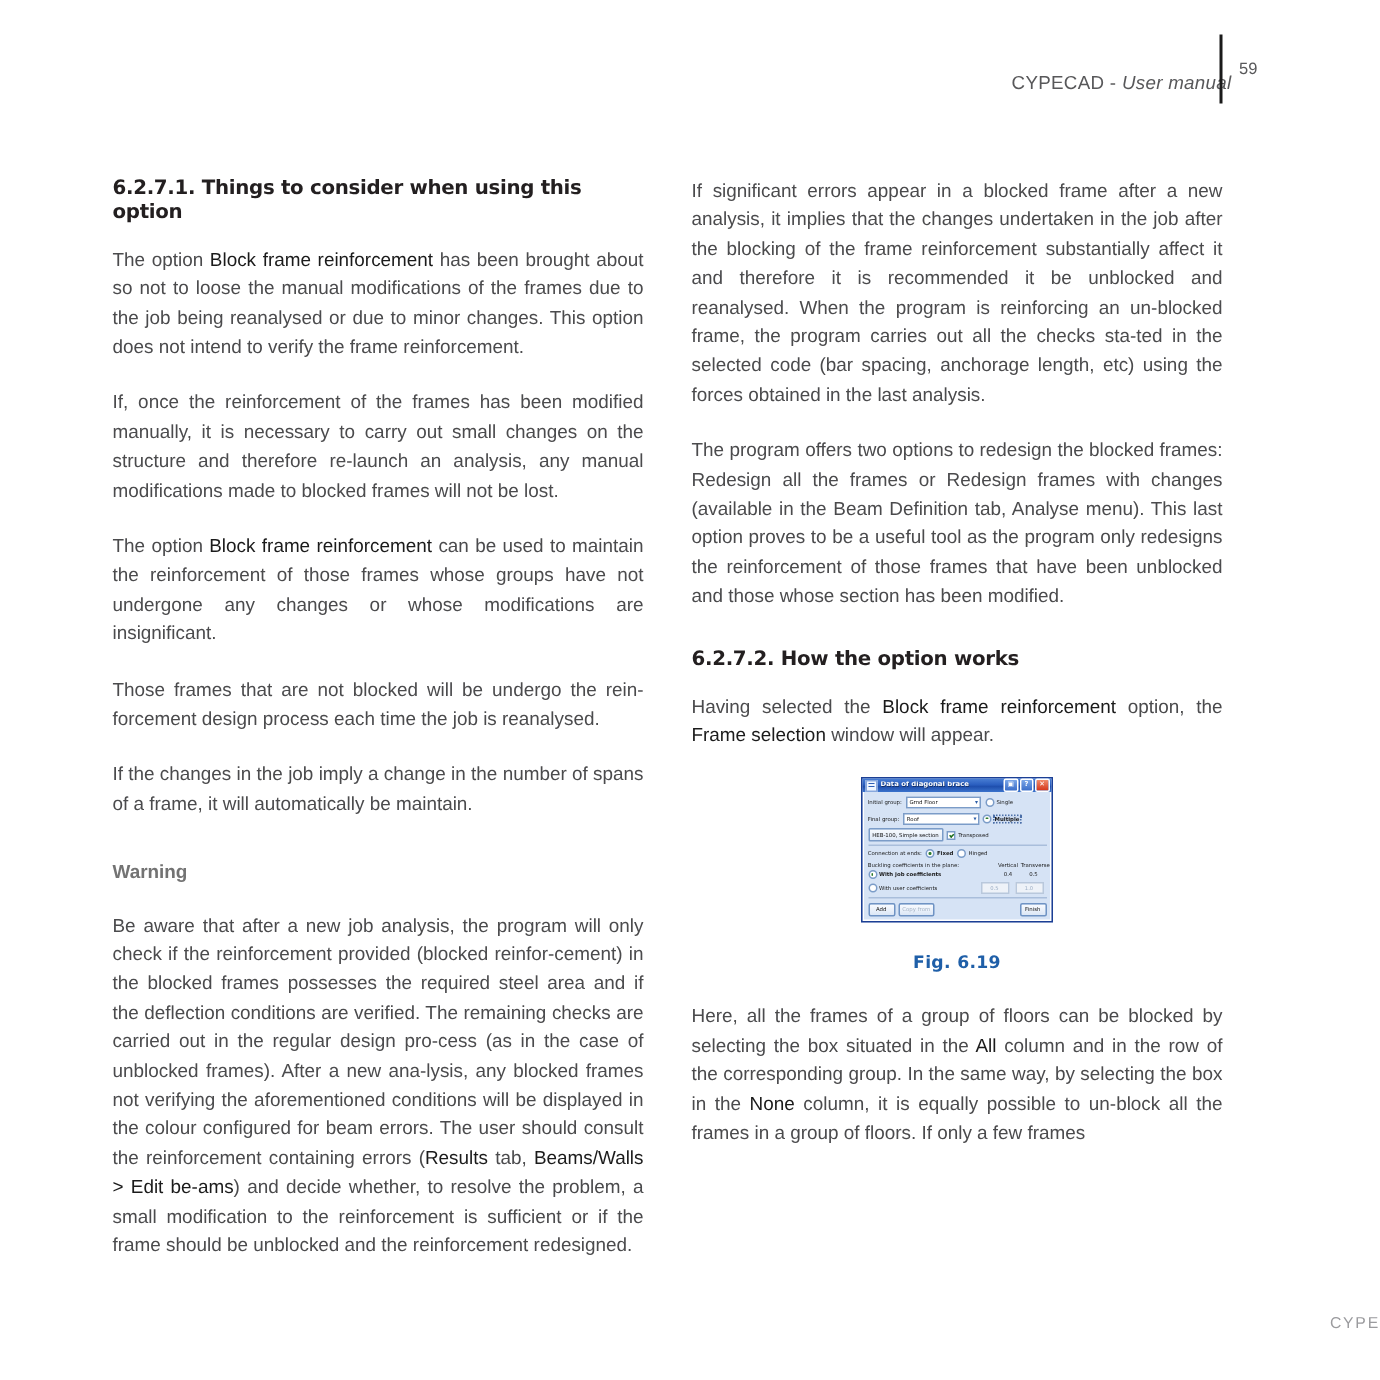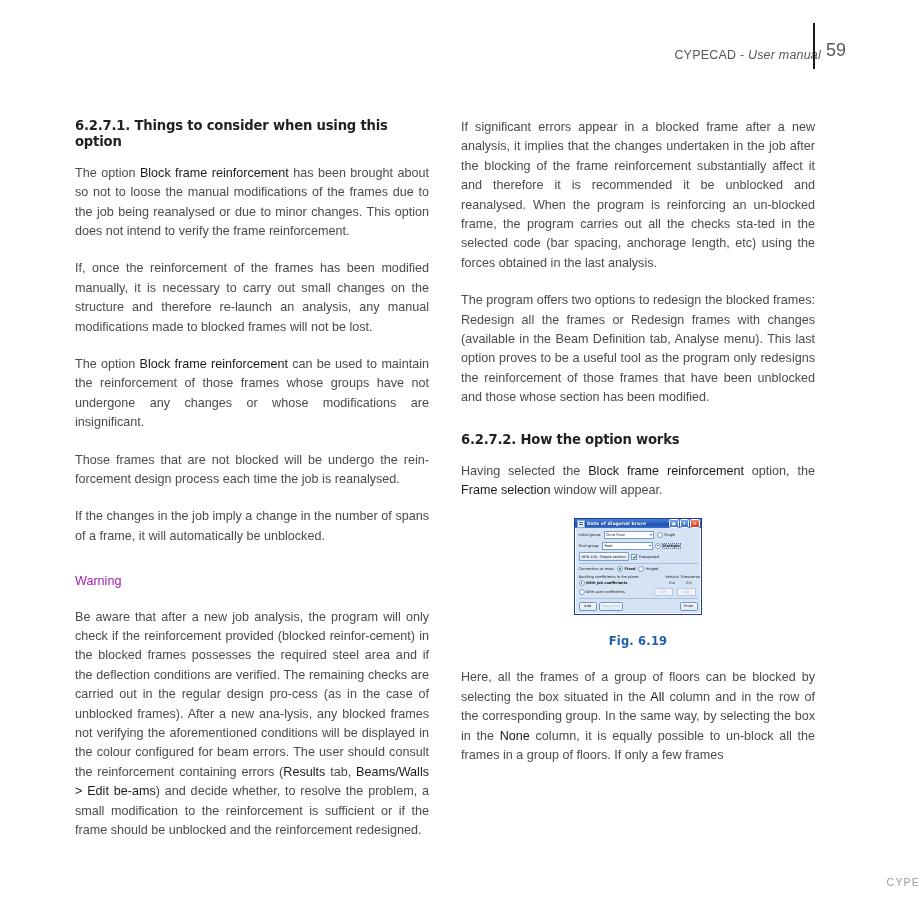--- a/index.html
+++ b/index.html
@@ -43,21 +43,21 @@
     top: 23px;
     left: 813px;
     width: 2px;
     height: 46px;
     background: #1a1a1a;
   }
   .header-pageno {
     position: absolute;
     top: 40px;
     left: 826px;
-    font-size: 18px;
+    font-size: 11px;
     color: #58585a;
     white-space: nowrap;
   }
 
   
   .col {
     position: absolute;
     top: 118px;
     width: 354px;
   }
@@ -85,22 +85,22 @@
     hyphens: manual;
   }
   p.body:last-child { margin-bottom: 0; }
   p.body b, p.body strong {
     color: #1b1b1b;
     font-weight: normal;
   }
   p.warn-head {
     font-size: 12.6px;
     line-height: 19.4px;
-    font-weight: normal;
-    color: #a21caf;
+    font-weight: bold;
+    color: #737373;
     margin: 26px 0 16px 0;
   }
 
   
   .figure-wrap {
     margin: 6px 0 20px 0;
     text-align: center;
   }
   .fig-caption {
     font-family: "DejaVu Sans", sans-serif;
@@ -344,21 +344,21 @@
     <h3 class="sec-head">6.2.7.1. Things to consider when using this option</h3>
 
     <p class="body"><span>The option </span><b>Block frame reinforcement</b><span> has been brought about so not to loose the manual modifications of the frames due to the job being reanalysed or due to minor changes. This option does not intend to verify the frame reinforcement.</span></p>
 
     <p class="body">If, once the reinforcement of the frames has been modified manually, it is necessary to carry out small changes on the structure and therefore re-launch an analysis, any manual modifications made to blocked frames will not be lost.</p>
 
     <p class="body"><span>The option </span><b>Block frame reinforcement</b><span> can be used to maintain the reinforcement of those frames whose groups have not undergone any changes or whose modifications are insignificant.</span></p>
 
     <p class="body">Those frames that are not blocked will be undergo the rein-forcement design process each time the job is reanalysed.</p>
 
-    <p class="body">If the changes in the job imply a change in the number of spans of a frame, it will automatically be unblocked.</p>
+    <p class="body">If the changes in the job imply a change in the number of spans of a frame, it will automatically be maintain.</p>
 
     <p class="warn-head">Warning</p>
 
     <p class="body"><span>Be aware that after a new job analysis, the program will only check if the reinforcement provided (blocked reinfor-cement) in the blocked frames possesses the required steel area and if the deflection conditions are verified. The remaining checks are carried out in the regular design pro-cess (as in the case of unblocked frames). After a new ana-lysis, any blocked frames not verifying the aforementioned conditions will be displayed in the colour configured for beam errors. The user should consult the reinforcement containing errors (</span><b>Results</b><span> tab, </span><b>Beams/Walls &gt; Edit be-ams</b><span>) and decide whether, to resolve the problem, a small modification to the reinforcement is sufficient or if the frame should be unblocked and the reinforcement redesigned.</span></p>
   </div>
 
   <div class="col col-right">
 
     <p class="body">If significant errors appear in a blocked frame after a new analysis, it implies that the changes undertaken in the job after the blocking of the frame reinforcement substantially affect it and therefore it is recommended it be unblocked and reanalysed. When the program is reinforcing an un-blocked frame, the program carries out all the checks sta-ted in the selected code (bar spacing, anchorage length, etc) using the forces obtained in the last analysis.</p>
 

